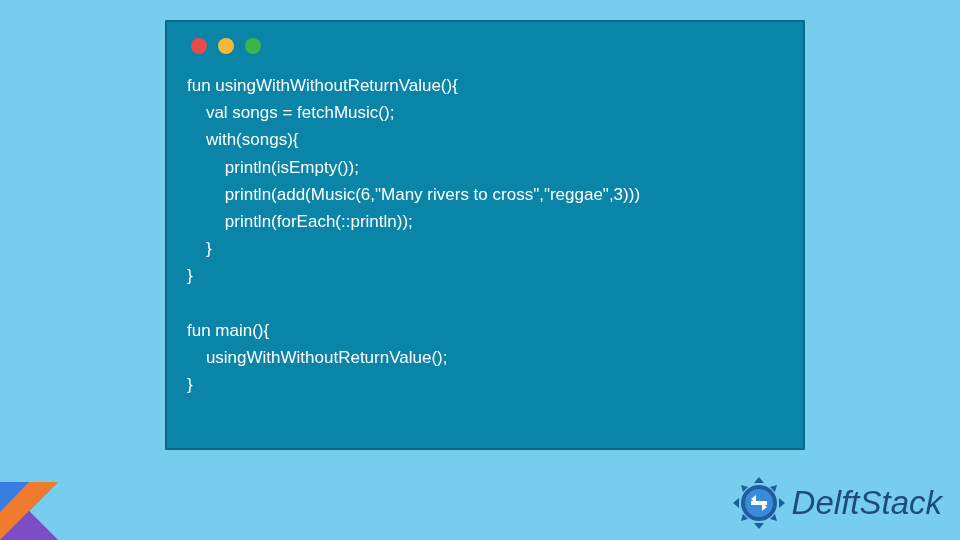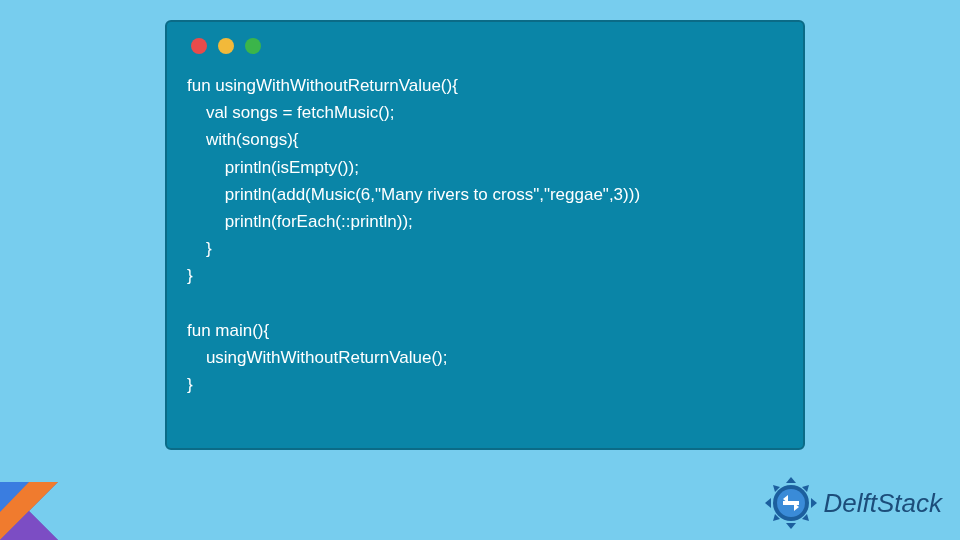--- a/index.html
+++ b/index.html
@@ -12,21 +12,21 @@
     overflow: hidden;
   }
   .code-panel {
     position: absolute;
     top: 20px;
     left: 165px;
     width: 640px;
     height: 430px;
     background: #0a85a7;
     border: 2px solid #0b6b87;
-    border-radius: 6px;
+    border-radius: 1px;
     padding: 16px 20px 20px 20px;
   }
   .traffic-lights {
     display: flex;
     gap: 11px;
     margin-bottom: 18px;
     margin-left: 4px;
   }
   .traffic-dot {
     width: 16px;
@@ -53,21 +53,21 @@
   }
   .brand {
     position: absolute;
     right: 18px;
     bottom: 10px;
     display: flex;
     align-items: center;
     gap: 6px;
   }
   .brand-text {
-    font-size: 26px;
+    font-size: 33px;
     color: #1c4d7a;
     font-weight: 500;
     font-style: italic;
   }
   .brand-icon {
     width: 54px;
     height: 54px;
   }
 </style>
 </head>

